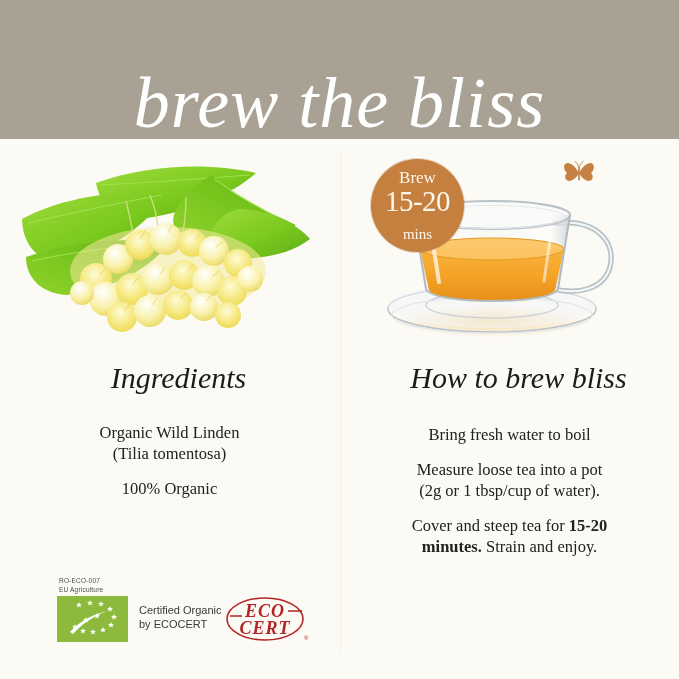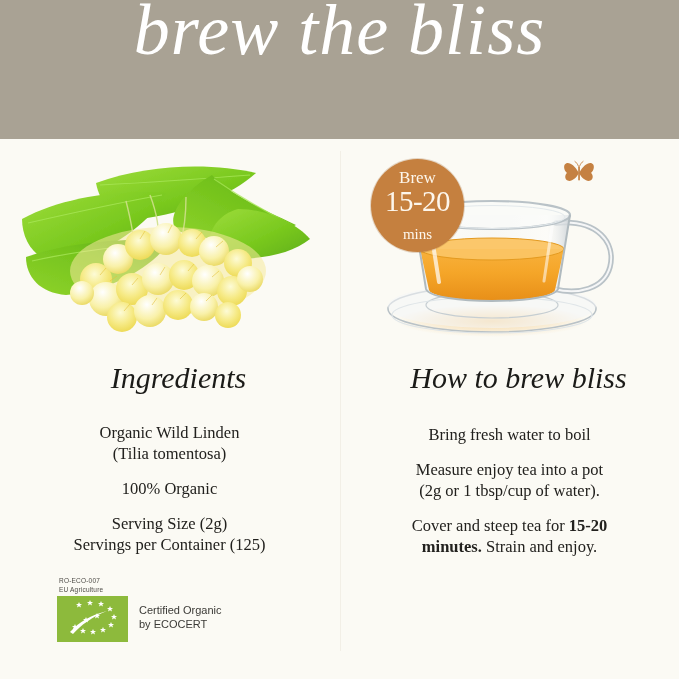--- a/index.html
+++ b/index.html
@@ -22,21 +22,21 @@
 
   
   .header-band {
     position: absolute;
     left: 0;
     top: 0;
     width: 679px;
     height: 139px;
     background: #a9a294;
     display: flex;
-    align-items: flex-start;
+    align-items: flex-end;
     justify-content: center;
   }
   .header-title {
     color: #ffffff;
     font-family: "Liberation Serif", serif;
     font-style: italic;
     font-size: 72px;
     line-height: 1;
     letter-spacing: 1px;
     white-space: nowrap;
@@ -304,24 +304,20 @@
       <div class="section-heading">Ingredients</div>
 
       <div class="text-block ingredients-text">
         <div class="para">
           <span class="line">Organic Wild Linden</span>
           <span class="line">(Tilia tomentosa)</span>
         </div>
         <div class="para">
           <span class="line">100% Organic</span>
         </div>
-        <div class="para">
-          <span class="line">Serving Size (2g)</span>
-          <span class="line">Servings per Container (125)</span>
-        </div>
       </div>
 
       <div class="cert">
         <div class="cert-code">
           <div>RO-ECO-007</div>
           <div>EU Agriculture</div>
         </div>
 
         <div class="eu-logo">
           <svg viewBox="0 0 71 46" width="71" height="46">
@@ -368,20 +364,29 @@
               <path d="M13 36 C22 26 34 19 50 15 C35 21 24 29 16 38 Z"></path>
             </g>
           </svg>
         </div>
 
         <div class="cert-label">
           <div>Certified Organic</div>
           <div>by ECOCERT</div>
         </div>
 
+        <div class="ecocert-logo">
+          <svg viewBox="0 0 86 48" width="86" height="48">
+            <ellipse cx="41" cy="24" rx="38" ry="21" fill="none" stroke="#b32427" stroke-width="1.6"></ellipse>
+            <text x="41" y="22" text-anchor="middle" font-family="Liberation Serif, serif" font-style="italic" font-weight="bold" font-size="18" fill="#b32427" letter-spacing="1">ECO</text>
+            <text x="41" y="39" text-anchor="middle" font-family="Liberation Serif, serif" font-style="italic" font-weight="bold" font-size="18" fill="#b32427" letter-spacing="1">CERT</text>
+            <path d="M6 21 L18 21 M64 16 L78 16" stroke="#b32427" stroke-width="1.4" fill="none"></path>
+            <text x="80" y="45" font-family="Liberation Sans, sans-serif" font-size="6" fill="#b32427">®</text>
+          </svg>
+        </div>
       </div>
 
     </div>
 
     <div class="col col-right">
 
       <div class="art teacup-art">
         <svg viewBox="0 0 339 215" width="339" height="215">
           <defs>
             <linearGradient id="tea" x1="0" y1="0" x2="0" y2="1">
@@ -448,21 +453,21 @@
         </svg>
       </div>
 
       <div class="section-heading">How to brew bliss</div>
 
       <div class="text-block brew-text">
         <div class="para">
           <span class="line">Bring fresh water to boil</span>
         </div>
         <div class="para">
-          <span class="line">Measure enjoy tea into a pot</span>
+          <span class="line">Measure loose tea into a pot</span>
           <span class="line">(2g or 1 tbsp/cup of water).</span>
         </div>
         <div class="para">
           <span class="line">
             <span>Cover and steep tea for </span><b>15-20</b>
           </span>
           <span class="line">
             <b>minutes.</b><span> Strain and enjoy.</span>
           </span>
         </div>

